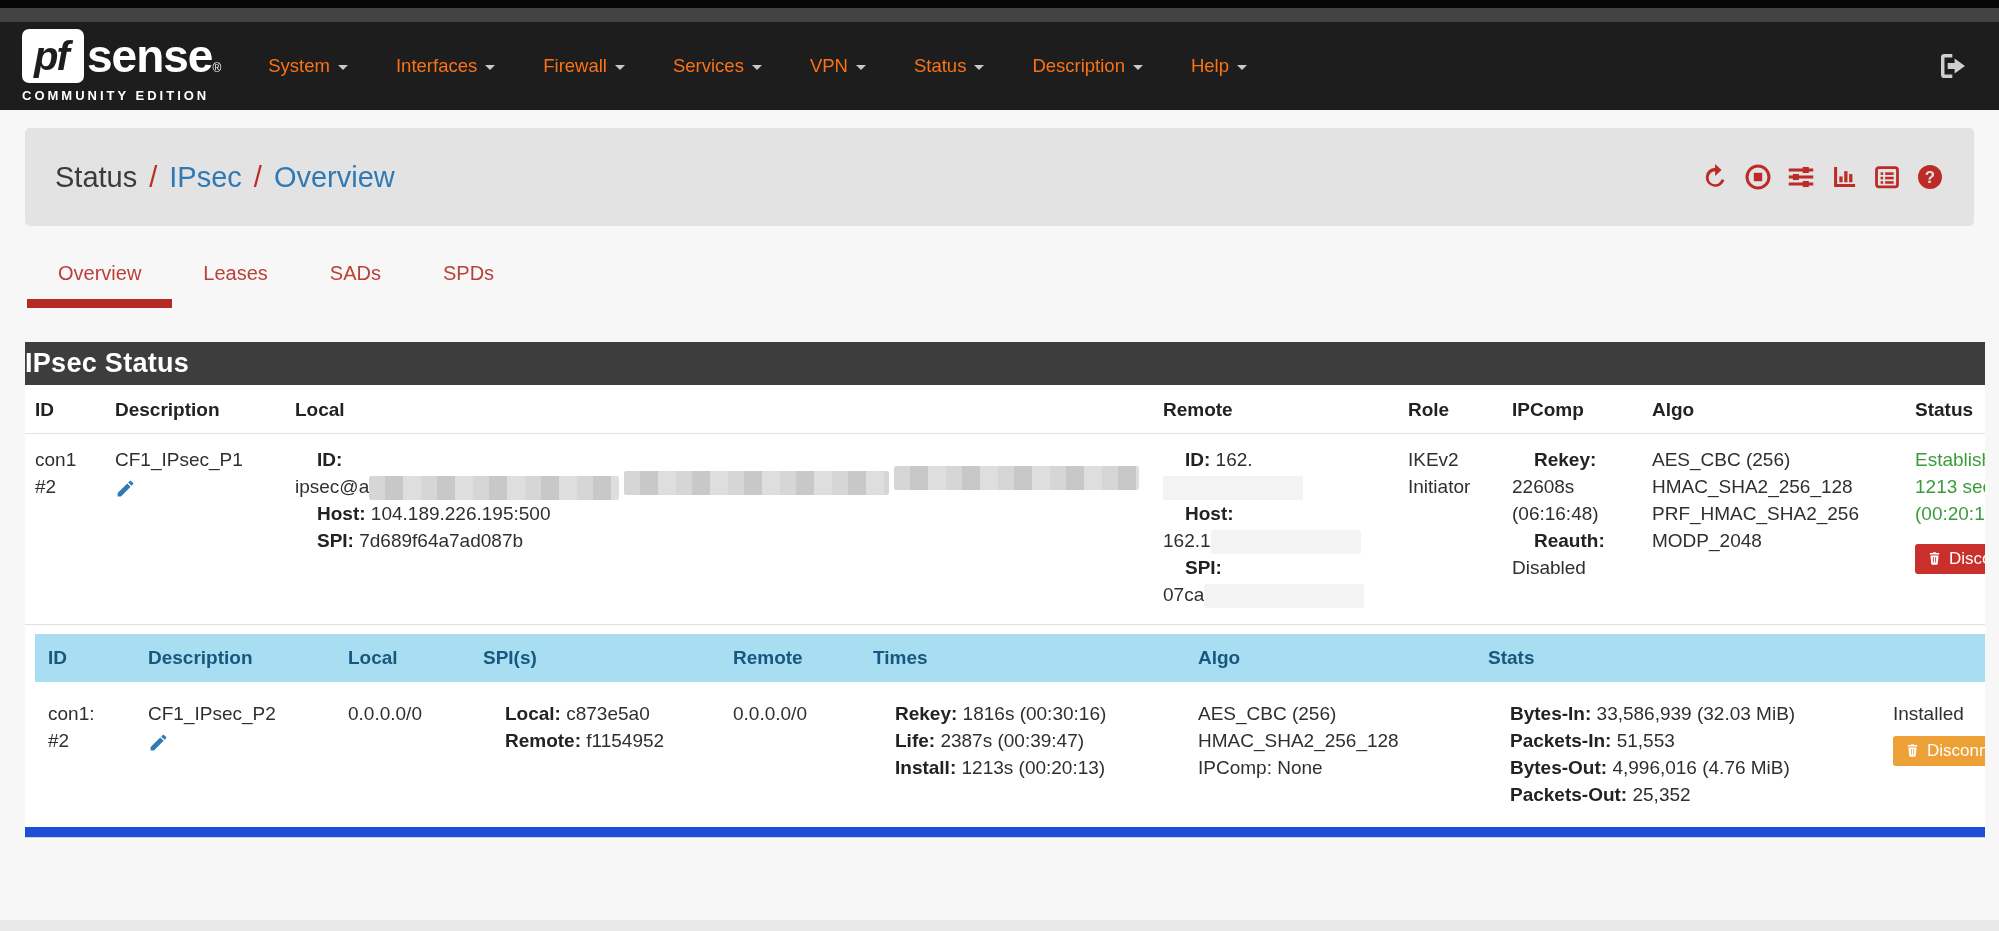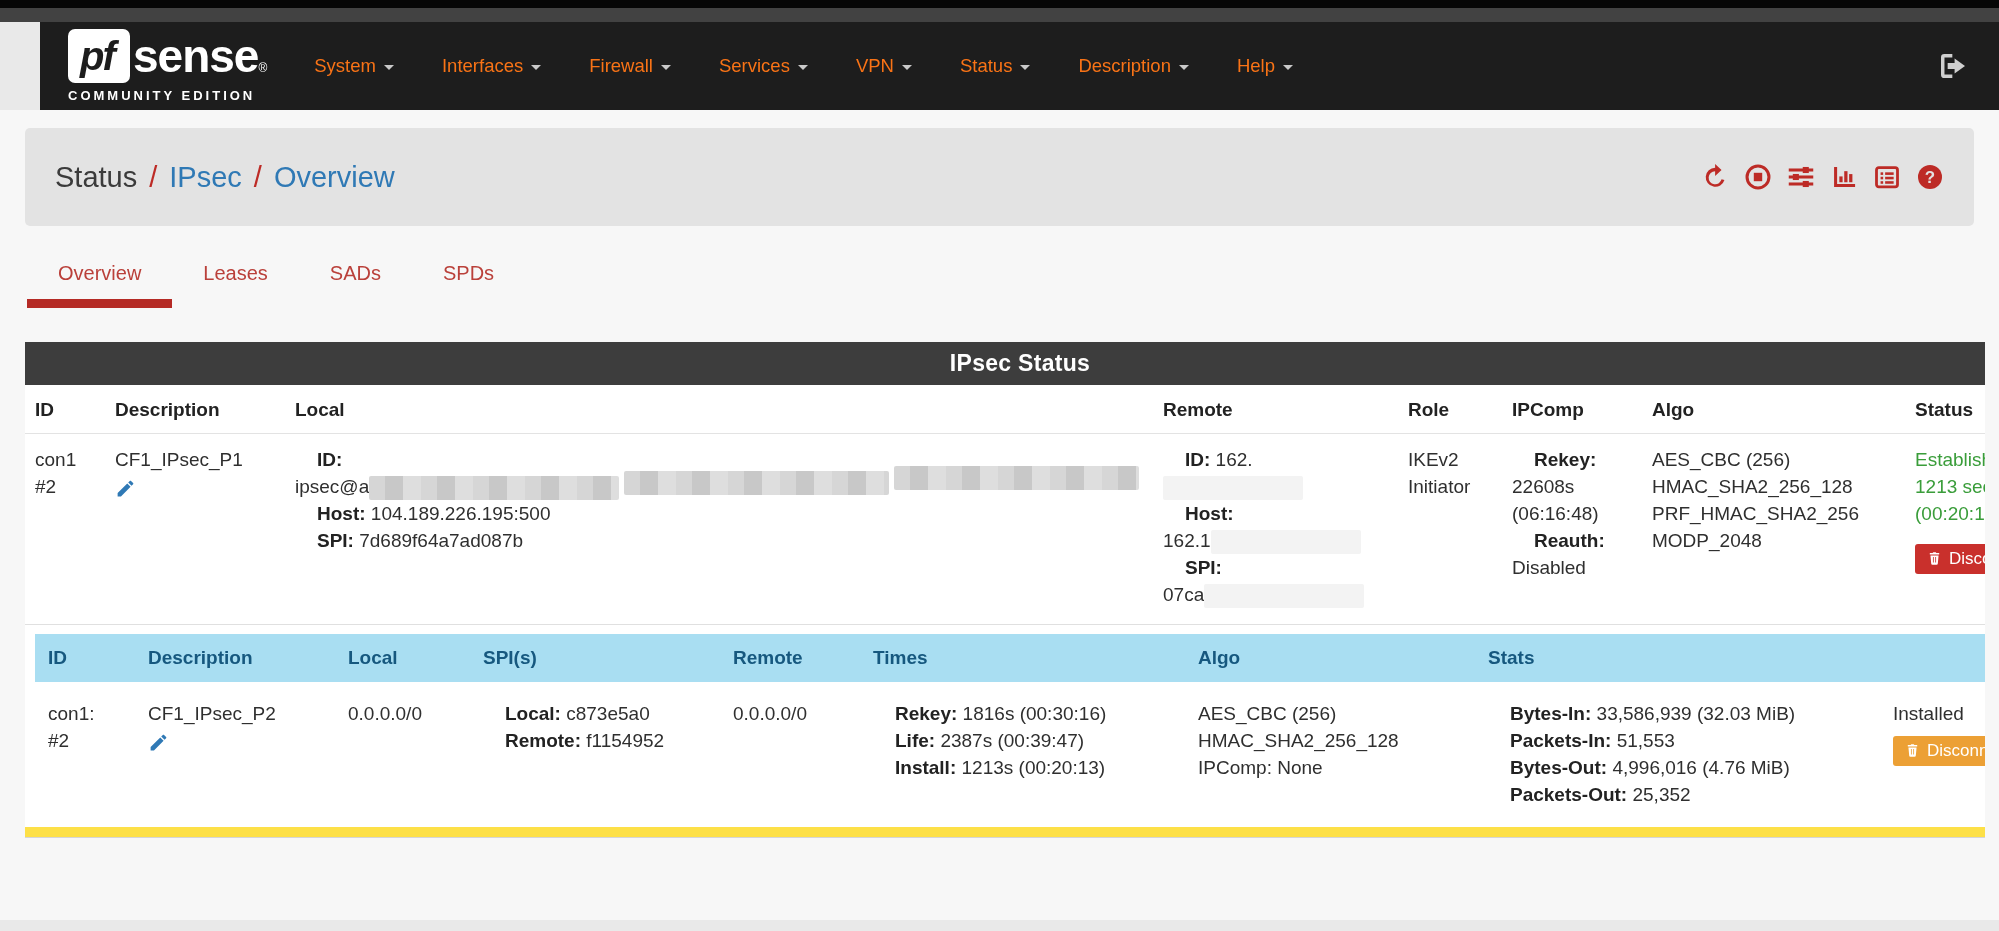--- a/index.html
+++ b/index.html
@@ -2,21 +2,21 @@
 <html style="--accent-red: #bd2b26; --link-blue: #2f79b5; --status-green: #3a9d3a; --btn-danger: #c9302c; --btn-warning: #eca035; --info-bg: #a9def2; --info-text: #16587f; --navbar-bg: #1d1d1d; --panel-header-bg: #3d3d3d;"><head>
 <meta charset="utf-8">
 <style>
   * { box-sizing: border-box; margin: 0; padding: 0; }
   html,body { width:1999px; height:931px; overflow:hidden; }
   body { font-family:"Liberation Sans", sans-serif; background:#e9e9e9; }
 
   
   .strip-black { height:8px; background:#060606; }
   .strip-gray  { height:14px; background:#424242; }
-  .navbar { height:88px; background:var(--navbar-bg,#1d1d1d); display:flex; align-items:center; padding:0 30px 0 28px;margin-left:40px; }
+  .navbar { height:88px; background:var(--navbar-bg,#1d1d1d); display:flex; align-items:center; padding:0 30px 0 22px; }
   .brand { display:flex; flex-direction:column; cursor:pointer; }
   .brand-row { display:flex; align-items:center; }
   .pf-box { width:62px; height:54px; background:#fff; border-radius:7px; display:flex; align-items:center; justify-content:center;
             font-size:40px; font-weight:bold; font-style:italic; color:#1d1d1d; letter-spacing:-2px; padding-right:4px; }
   .sense { font-size:46px; font-weight:bold; color:#fff; letter-spacing:-1px; margin-left:3px; line-height:1; }
   .reg { font-size:12px; font-weight:normal; vertical-align:baseline; }
   .tagline { font-size:13px; font-weight:bold; letter-spacing:3px; color:#fff; margin-top:5px; }
   .menu { display:flex; align-items:center; margin-left:24px; }
   .menu-item { color:#f97316; font-size:18.5px; padding:0 24px; display:flex; align-items:center; gap:8px; cursor:pointer; }
   .caret { width:0; height:0; border-left:5px solid transparent; border-right:5px solid transparent; border-top:5px solid #c9c9c9; margin-top:2px; }
@@ -32,23 +32,23 @@
   .crumb-icons { margin-left:auto; display:flex; align-items:center; gap:15px; color:var(--accent-red,#bd2b26); }
   .crumb-icons svg { width:28px; height:28px; display:block; cursor:pointer; }
 
   
   .tabs { margin:54px 0 0 27px; display:flex; font-size:20px; }
   .tab { color:#ba403a; padding:0 31px 16px; cursor:pointer; }
   .tab.active { border-bottom:9px solid #b52a25; padding-bottom:14px; }
 
   
   .panel { margin:34px 0 0 25px; width:1960px; overflow:hidden; }
-  .panel-header { background:var(--panel-header-bg,#3d3d3d); color:#fff; font-weight:bold; font-size:23px; height:43px;
-                  line-height:43px; padding-left:30px; letter-spacing:.3px;text-align:center; }
-  .table-clip { background:#fde047; width:1960px; overflow:hidden; border-bottom:1px solid #d5d5d5; padding-bottom:10px; }
+  .panel-header { background:var(--panel-header-bg,#3d3d3d); color:#fff; font-weight:bold; font-size:27px; height:43px;
+                  line-height:43px; letter-spacing:.3px; }
+  .table-clip { background:#1d4ed8; width:1960px; overflow:hidden; border-bottom:1px solid #d5d5d5; padding-bottom:10px; }
   table { border-collapse:collapse; table-layout:fixed; width:2100px; background:#fff; }
   th { text-align:left; font-size:19px; color:#222; padding:14px 10px 12px; border-bottom:1px solid #e3e3e3; }
   td { vertical-align:top; font-size:19px; color:#2f2f2f; line-height:1.42; padding:13px 10px 15px; }
   .ike-table tbody td { border-bottom:1px solid #e0e0e0; }
   .green { color:var(--status-green,#3a9d3a); }
 
   .child-wrap { padding:9px 0 0 10px; background:#fff; }
   .child-table thead th { background:var(--info-bg,#a9def2); color:var(--info-text,#16587f); border-bottom:none; padding:13px 13px; }
   .child-table td { padding:19px 13px 18px; }
 

